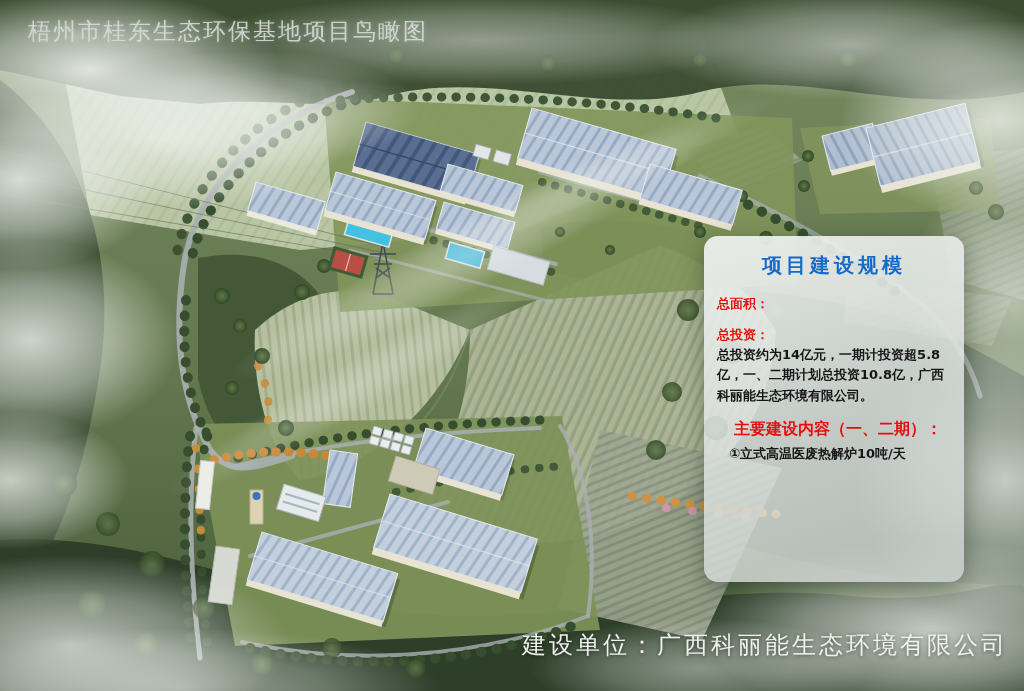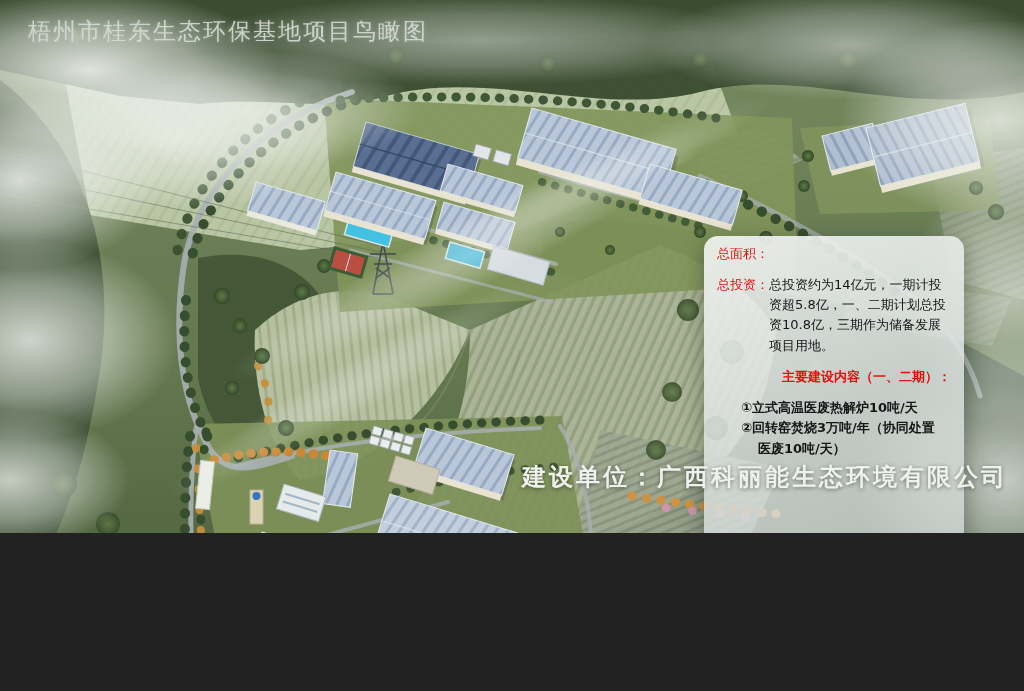--- a/index.html
+++ b/index.html
@@ -1,40 +1,40 @@
 <!DOCTYPE html>
 <html><head>
 <meta charset="utf-8">
 <style>
   html,body{margin:0;padding:0;background:#222;}
-  .stage{position:relative;width:1024px;height:533px;overflow:hidden;
+  .stage{position:relative;width:1024px;height:691px;overflow:hidden;
          font-family:"DejaVu Sans","Liberation Sans",sans-serif;background:#55683f;}
   .stage svg.scene{position:absolute;left:0;top:0;}
 
   .render-title{position:absolute;left:28px;top:16px;font-size:23px;letter-spacing:2px;
     color:rgba(213,220,214,0.9);font-weight:500;text-shadow:0 0 4px rgba(255,255,255,0.25);
     white-space:nowrap;}
 
   .info-panel{position:absolute;left:704px;top:236px;width:260px;height:346px;
     box-sizing:border-box;border-radius:14px;padding:8px 13px 10px 13px;
     background:linear-gradient(160deg,rgba(240,243,242,0.93) 0%,rgba(219,224,222,0.85) 55%,rgba(206,212,210,0.8) 100%);
     box-shadow:0 6px 22px rgba(15,25,15,0.35);overflow:hidden;}
   .panel-header{margin:8px 0 15px 0;text-align:center;color:#1569c8;font-size:20px;
     font-weight:800;letter-spacing:4px;white-space:nowrap;}
-  .prow{display:flex;align-items:flex-start;margin-bottom:11px;font-size:13px;font-weight:400;
-    color:#161616;line-height:1.55;}
+  .prow{display:flex;align-items:flex-start;margin-bottom:11px;font-size:13px;font-weight:700;
+    color:#161616;line-height:1.55;flex-direction:column;}
   .prow .plabel{color:#e60f0c;white-space:nowrap;flex:0 0 auto;}
   .prow .ptext{flex:1 1 auto;}
-  .content-label{color:#e60f0c;font-size:13px;font-weight:800;margin:2px 0 3px 0;line-height:1.5;text-align:right;}
-  ul.pitems{list-style:none;margin:12px;padding:0 0 0 12px;font-size:13px;font-weight:700;
+  .content-label{color:#e60f0c;font-size:16px;font-weight:800;margin:2px 0 3px 17px;line-height:1.5;}
+  ul.pitems{list-style:none;margin:0;padding:0 0 0 12px;font-size:13px;font-weight:700;
     color:#161616;line-height:1.56;}
   ul.pitems li{padding-left:17px;text-indent:-17px;}
 
-  .credit{position:absolute;right:16px;bottom:40px;font-size:24px;letter-spacing:3px;
-    color:#eef1ec;font-weight:700;text-shadow:0 1px 4px rgba(0,0,0,0.45);white-space:nowrap;margin-left:35px;}
+  .credit{position:absolute;right:16px;bottom:30px;font-size:24px;letter-spacing:3px;
+    color:#eef1ec;font-weight:400;text-shadow:0 1px 4px rgba(0,0,0,0.45);white-space:nowrap;margin-left:35px;}
 </style>
 </head>
 <body>
 
 <div class="stage">
 
   <svg class="scene" width="1024" height="691" viewBox="0 0 1024 691" aria-hidden="true">
     <defs>
       <linearGradient id="baseG" x1="0" y1="0" x2="0" y2="1">
         <stop offset="0" stop-color="#72855a"></stop>
@@ -361,31 +361,31 @@
       <ellipse cx="470" cy="255" rx="270" ry="34" transform="rotate(-27 470 255)" opacity=".4"></ellipse>
       <ellipse cx="350" cy="390" rx="210" ry="26" transform="rotate(-30 350 390)" opacity=".3"></ellipse>
       <ellipse cx="590" cy="180" rx="200" ry="24" transform="rotate(-24 590 180)" opacity=".25"></ellipse>
     </g>
     <rect width="1024" height="691" fill="#dfe6da" opacity=".05"></rect>
   </svg>
 
   <div class="render-title">梧州市桂东生态环保基地项目鸟瞰图</div>
 
   <div class="info-panel">
+    <div class="panel-header">项目建设规模</div>
 
     <div class="prow">
       <span class="plabel">总面积：</span>
     </div>
 
     <div class="prow">
       <span class="plabel">总投资：</span>
-      <span class="ptext">总投资约为14亿元，一期计投资超5.8亿，一、二期计划总投资10.8亿，三期作为储备发展项目用地。</span>
+      <span class="ptext">总投资约为14亿元，一期计投资超5.8亿，一、二期计划总投资10.8亿，广西科丽能生态环境有限公司。</span>
     </div>
 
     <div class="content-label">主要建设内容（一、二期）：</div>
     <ul class="pitems">
       <li>①立式高温医废热解炉10吨/天</li>
-      <li>②回转窑焚烧3万吨/年（协同处置医废10吨/天）</li>
     </ul>
   </div>
 
   <div class="credit">建设单位：广西科丽能生态环境有限公司</div>
 </div>
 
 </body></html>

